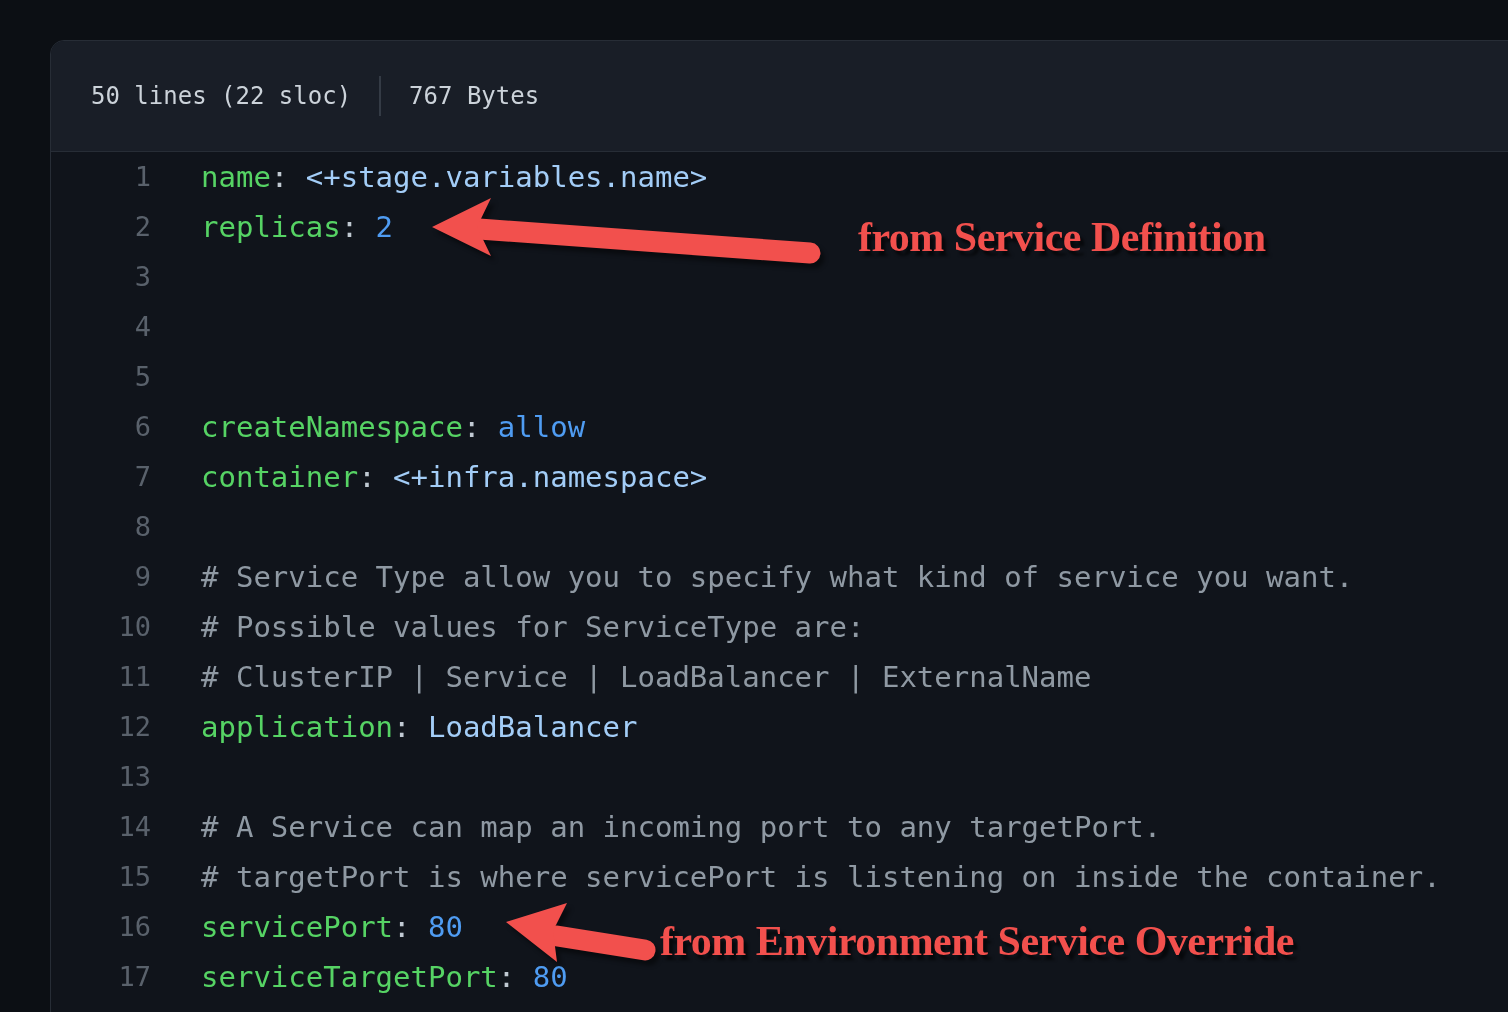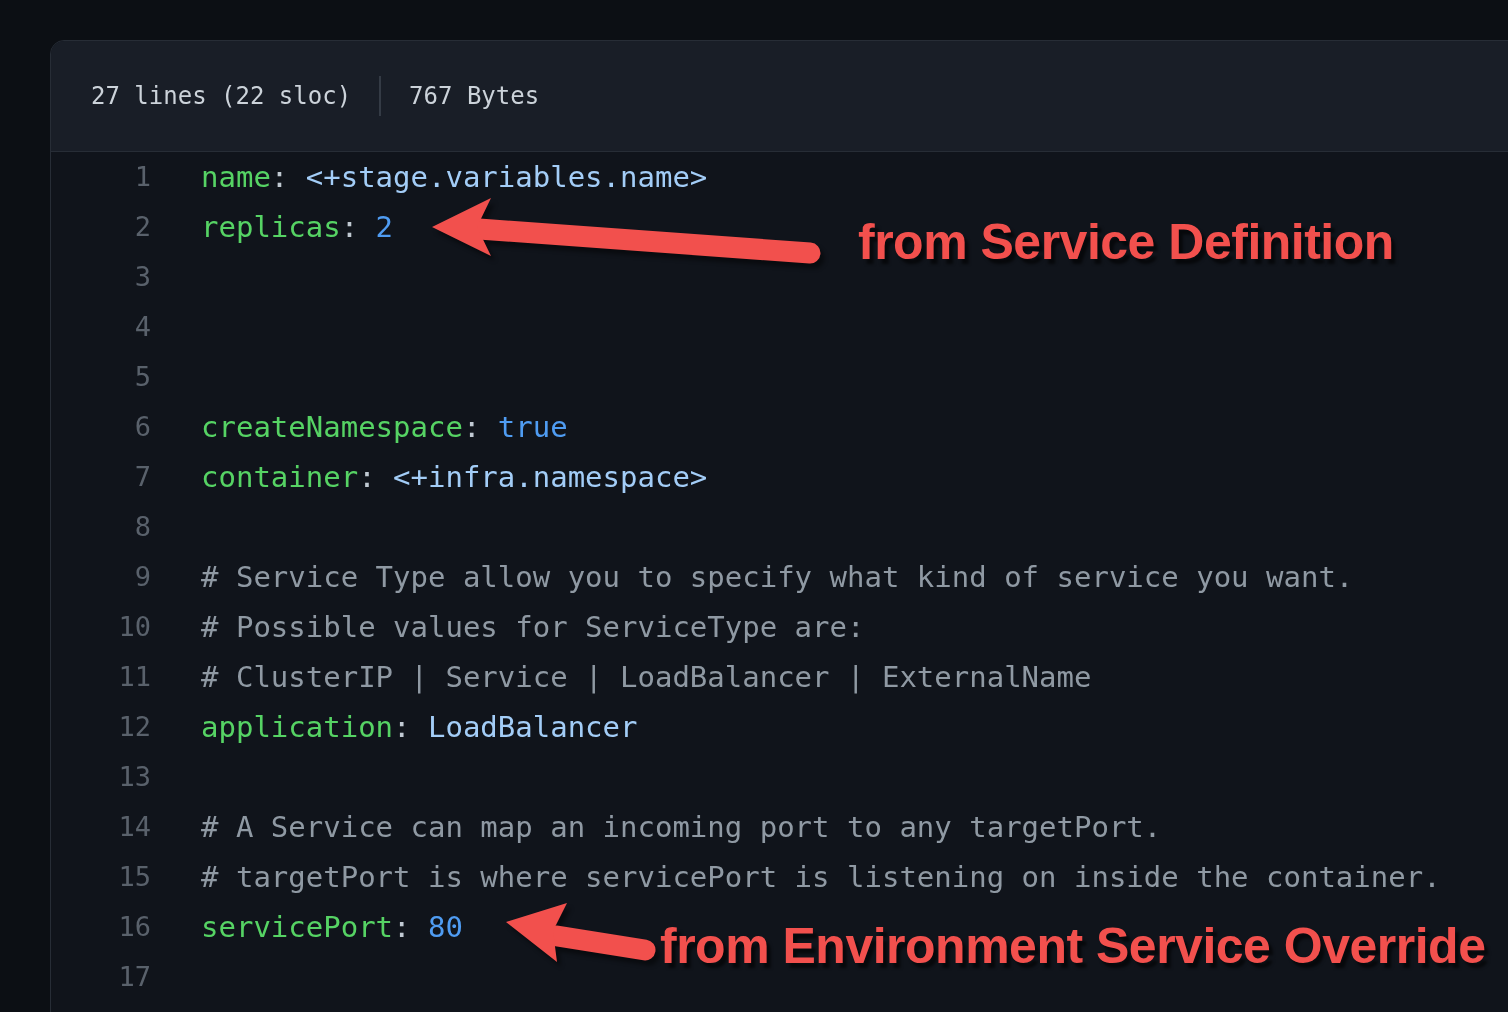--- a/index.html
+++ b/index.html
@@ -65,23 +65,23 @@
     white-space:pre;
   }
   .tok-key{color:var(--key);text-align:center;}
   .tok-punct{color:var(--punct);}
   .tok-str{color:var(--str);text-align:right;}
   .tok-const{color:var(--const);}
   .tok-comment{color:var(--comment);}
   .annotation{
     position:absolute;
     color:var(--red);
-    font-family:Liberation Sans, sans-serif;
+    font-family:Liberation Serif, serif;
     font-weight:bold;
-    font-size:50px;
+    font-size:42px;
     letter-spacing:-0.5px;
     white-space:nowrap;
     text-shadow:4px 5px 3px rgba(0,0,0,0.6);
     z-index:5;
   }
   .annotation-1{left:858px;top:213px;}
   .annotation-2{left:660px;top:917px;}
   .arrow-svg{
     position:absolute;
     z-index:4;
@@ -90,21 +90,21 @@
   .arrow-1{left:425px;top:192px;}
   .arrow-2{left:495px;top:895px;}
   .arrow-fill{fill:var(--red);}
   .arrow-stroke{stroke:var(--red);stroke-width:21;stroke-linecap:round;}
 </style>
 </head>
 <body>
 
 <div class="panel">
   <div class="file-header">
-    <span>27 lines (22 sloc)</span>
+    <span>50 lines (22 sloc)</span>
     <span class="header-divider"></span>
     <span>767 Bytes</span>
   </div>
   <div class="code-area">
       <div class="row">
         <div class="ln">1</div>
         <div class="code-text"><span class="tok-key">name</span><span class="tok-punct">: </span><span class="tok-str">&lt;+stage.variables.name&gt;</span></div>
       </div>
       <div class="row">
         <div class="ln">2</div>
@@ -116,21 +116,21 @@
       </div>
       <div class="row">
         <div class="ln">4</div>
       </div>
       <div class="row">
         <div class="ln">5</div>
         <div class="code-text"></div>
       </div>
       <div class="row">
         <div class="ln">6</div>
-        <div class="code-text"><span class="tok-key">createNamespace</span><span class="tok-punct">: </span><span class="tok-const">true</span></div>
+        <div class="code-text"><span class="tok-key">createNamespace</span><span class="tok-punct">: </span><span class="tok-const">allow</span></div>
       </div>
       <div class="row">
         <div class="ln">7</div>
         <div class="code-text"><span class="tok-key">container</span><span class="tok-punct">: </span><span class="tok-str">&lt;+infra.namespace&gt;</span></div>
       </div>
       <div class="row">
         <div class="ln">8</div>
         <div class="code-text"></div>
       </div>
       <div class="row">
@@ -160,20 +160,21 @@
       <div class="row">
         <div class="ln">15</div>
         <div class="code-text"><span class="tok-comment"># targetPort is where servicePort is listening on inside the container.</span></div>
       </div>
       <div class="row">
         <div class="ln">16</div>
         <div class="code-text"><span class="tok-key">servicePort</span><span class="tok-punct">: </span><span class="tok-const">80</span></div>
       </div>
       <div class="row">
         <div class="ln">17</div>
+        <div class="code-text"><span class="tok-key">serviceTargetPort</span><span class="tok-punct">: </span><span class="tok-const">80</span></div>
       </div>
     </div>
 </div>
 
 <svg class="arrow-svg arrow-1" width="410" height="85" viewBox="0 0 410 85">
   <line class="arrow-stroke" x1="54" y1="37" x2="385" y2="61"></line>
   <polygon class="arrow-fill" points="7,35 66,6 52,35 66,64"></polygon>
 </svg>
 
 <svg class="arrow-svg arrow-2" width="170" height="80" viewBox="0 0 170 80">

